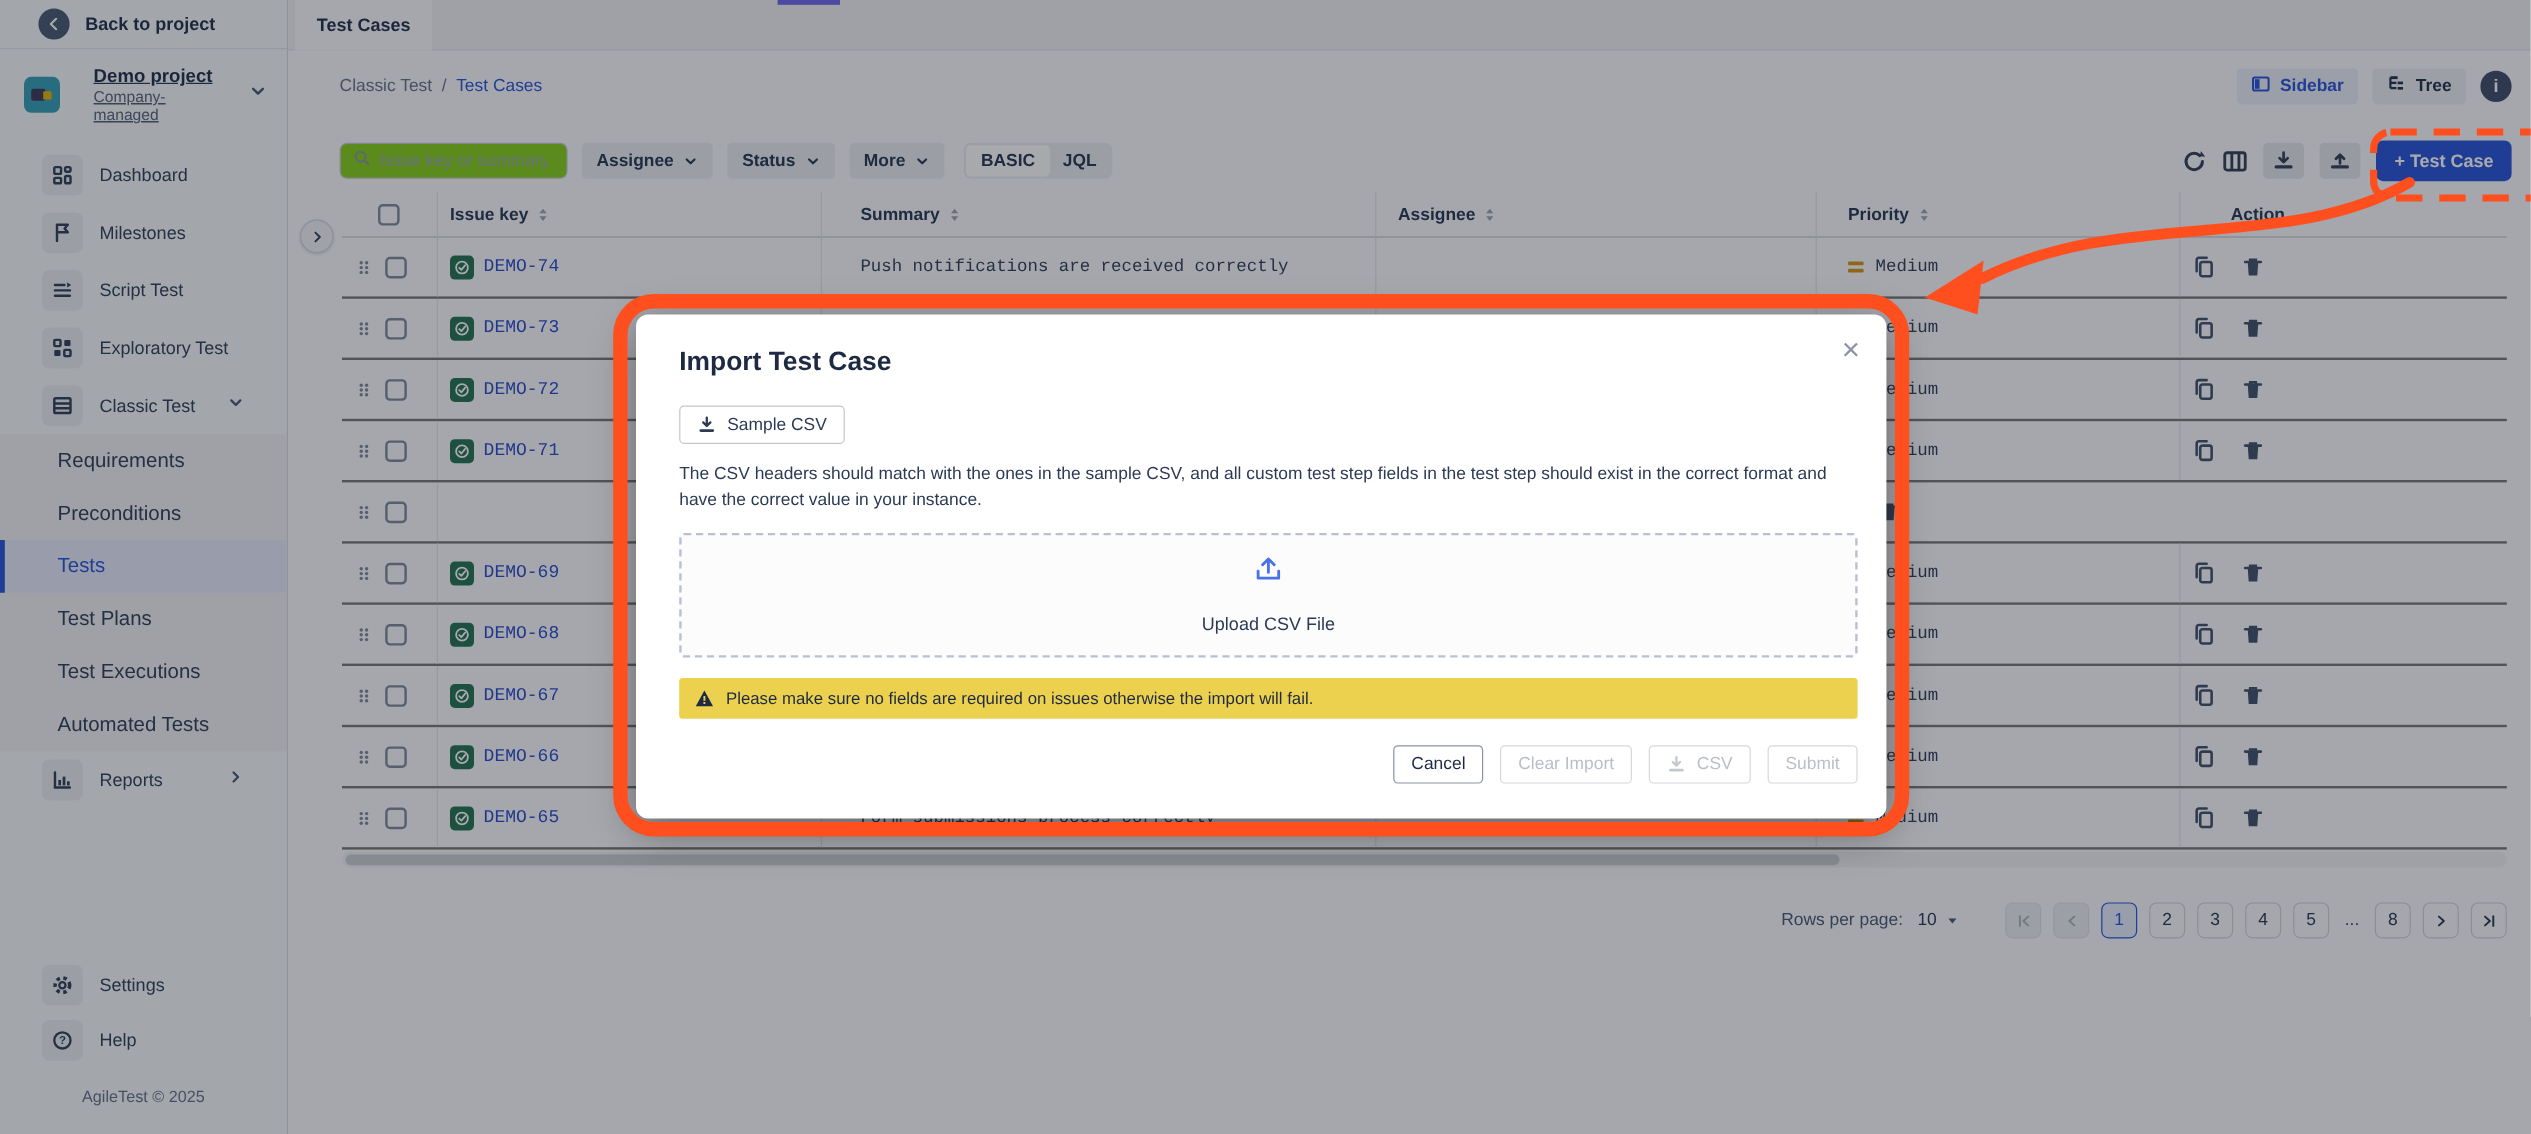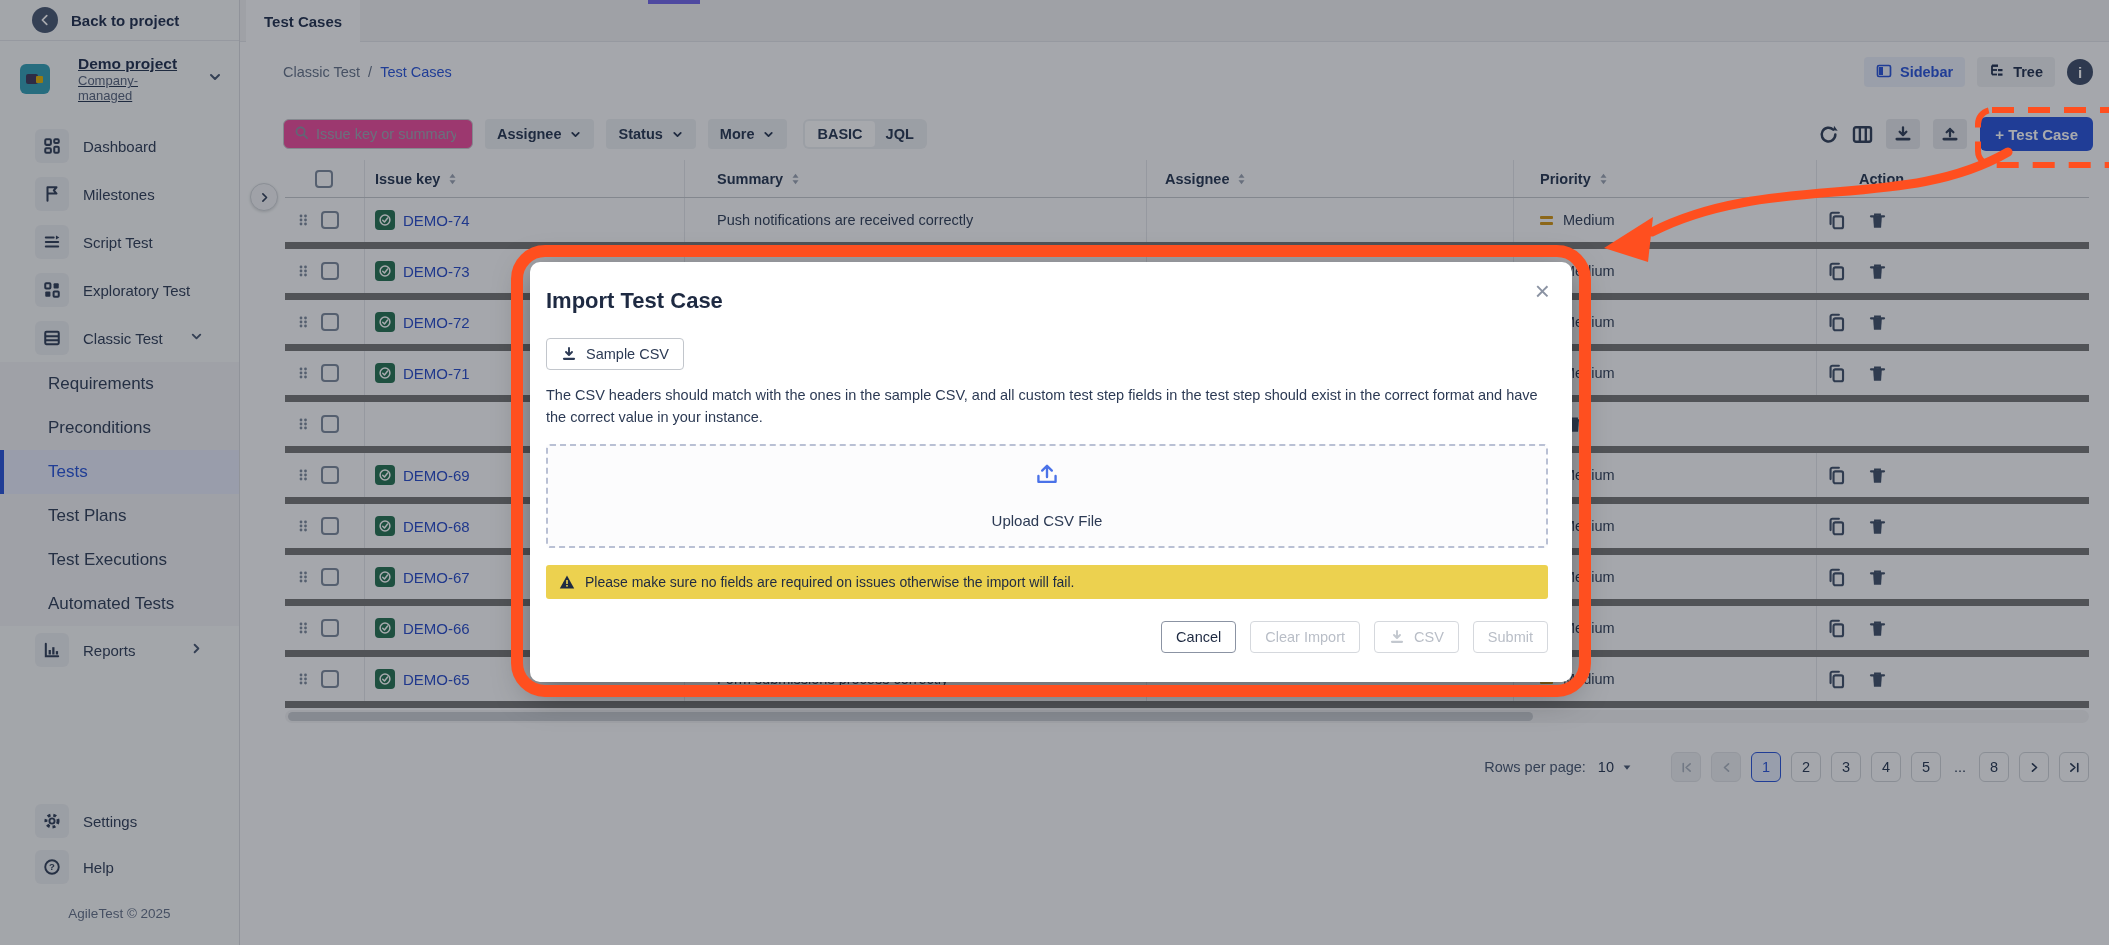--- a/index.html
+++ b/index.html
@@ -48,41 +48,41 @@
   .crumb-right { margin-left:auto; display:flex; align-items:center; gap:12px; }
   .btn-soft { height:30px; border:none; border-radius:4px; display:flex; align-items:center; gap:8px;
               padding:0 12px; font-size:14.5px; font-weight:600; cursor:pointer; font-family:inherit; }
   .btn-sidebar { background:#e9edf8; color:#2450d8; }
   .btn-tree { background:#eceef0; color:#1c2b4a; }
   .info-circle { width:26px; height:26px; border-radius:50%; background:#3b4a66; color:#fff; display:flex;
                  align-items:center; justify-content:center; font-size:15px; font-weight:700; cursor:pointer; }
 
   .filter-row { position:absolute; left:43px; right:16px; top:116px; height:36px; display:flex; align-items:center; gap:12px; }
   .search-box { width:190px; height:30px; border:1.5px solid #c6c8cc; border-radius:6px; display:flex;
-                align-items:center; gap:7px; padding:0 10px; color:#98a1b0; background:#ec4899; }
+                align-items:center; gap:7px; padding:0 10px; color:#98a1b0; background:#84cc16; }
   .search-box input { border:none; outline:none; background:transparent; font-size:14.5px; width:140px;
                       color:#22324e; font-family:inherit; }
   .search-box input::placeholder { color:#9aa3b1; }
   .drop-btn { background:#ebedf0; color:#22324e; }
   .seg { background:#ebedf0; border-radius:6px; padding:2px; display:flex; align-items:center; margin-left:4px; }
   .seg .on { background:#fdfdfe; border-radius:4px; height:26px; display:flex; align-items:center;
              padding:0 12px; font-size:14.5px; font-weight:600; cursor:pointer; }
   .seg .off { padding:0 11px; font-size:14.5px; font-weight:600; cursor:pointer; color:#22324e; }
   .filter-right { margin-left:auto; display:flex; align-items:center; gap:13px; }
   .icon-plain { color:#2c3a54; cursor:pointer; display:flex; }
   .icon-tile { width:34px; height:30px; background:#e4e6ea; border-radius:4px; display:flex; align-items:center;
                justify-content:center; color:#2c3a54; cursor:pointer; }
   .btn-primary { height:34px; padding:0 15px; background:#2450d8; color:#fff; border:none; border-radius:6px;
                  font-size:15px; font-weight:600; cursor:pointer; font-family:inherit; }
 
   
   .table { position:absolute; left:45px; right:20px; top:160px; }
   .tr, .thead { display:grid; grid-template-columns:80px 320px 462px 367px 303px 272px; align-items:center; }
   .thead { height:38px; border-bottom:1px solid #c4c7cb; font-size:14.5px; font-weight:700; color:#22324e; }
-  .tr { height:51px; border-bottom:7px solid #737373; font-size:14.5px; color:#2c3a54; }
+  .tr { height:51px; border-bottom:2px solid #737373; font-size:14.5px; color:#2c3a54;font-family:Liberation Mono, monospace; }
   .th, .td { height:100%; display:flex; align-items:center; border-right:1px solid #e3e4e8; }
   .th:last-child, .td:last-child { border-right:none; }
   .th.c-sel, .td.c-sel { border-right-color:#e3e4e8; }
   .p-key { padding-left:10px; } .p-sum { padding-left:32px; } .p-asg { padding-left:18px; }
   .p-pri { padding-left:26px; } .p-act { padding-left:10px; }
   .th { gap:7px; }
   .sort { display:flex; flex-direction:column; gap:1px; }
   .cb-h { width:18px; height:18px; border:2px solid #7a8699; border-radius:4px; margin-left:30px; cursor:pointer; }
   .drag { color:#7a8699; margin-left:12px; cursor:grab; display:flex; }
   .cb { width:18px; height:18px; border:2px solid #7a8699; border-radius:4px; margin-left:12px; cursor:pointer; flex:0 0 auto; }
@@ -106,21 +106,21 @@
   .pg-btn.dis { background:#eceef0; color:#a8b0bd; border-color:#dfe1e5; cursor:default; }
   .pg-btn.active { background:#e5ecfc; border-color:#2450d8; color:#2450d8; }
   .pg-ellip { border:none; background:transparent; min-width:18px; cursor:default; }
 
   
   .overlay { position:absolute; inset:0; background:rgba(27,31,42,0.38); z-index:10; }
   .side-toggle { position:absolute; left:250px; top:183px; width:28px; height:28px; border-radius:50%;
                  background:#f2f3f5; border:1px solid #d0d3d8; box-shadow:0 1px 3px rgba(0,0,0,.15);
                  display:flex; align-items:center; justify-content:center; color:#2c3a54; z-index:2; cursor:pointer; }
   .modal { position:absolute; left:530px; top:262px; width:1042px; height:420px; background:#fff; border-radius:10px;
-           box-shadow:0 10px 36px rgba(0,0,0,.4); z-index:20; padding:26px 24px 0 16px; }
+           box-shadow:0 10px 36px rgba(0,0,0,.4); z-index:20; padding:26px 24px 0 36px; }
   .modal-title { font-size:22px; font-weight:700; color:#1e2a42; }
   .modal-close { position:absolute; right:22px; top:16px; font-size:26px; color:#8b93a3; cursor:pointer;
                  background:none; border:none; line-height:1; font-family:inherit; }
   .btn-outline { height:32px; border:1px solid #c2c6cc; border-radius:4px; background:#fff; display:inline-flex;
                  align-items:center; gap:9px; padding:0 14px; font-size:14.5px; color:#2c3a54; cursor:pointer; font-family:inherit; }
   .sample-btn { margin-top:24px; }
   .modal-desc { margin-top:15px; font-size:14.5px; color:#2c3a54; line-height:1.5; max-width:998px; }
   .dropzone { margin-top:15px; height:104px; border:2px dashed #b9c0d4; border-radius:4px; background:#fcfcfd;
               display:flex; flex-direction:column; align-items:center; justify-content:center; gap:20px; cursor:pointer; }
   .dropzone .up-label { font-size:15px; color:#2c3a54; }

